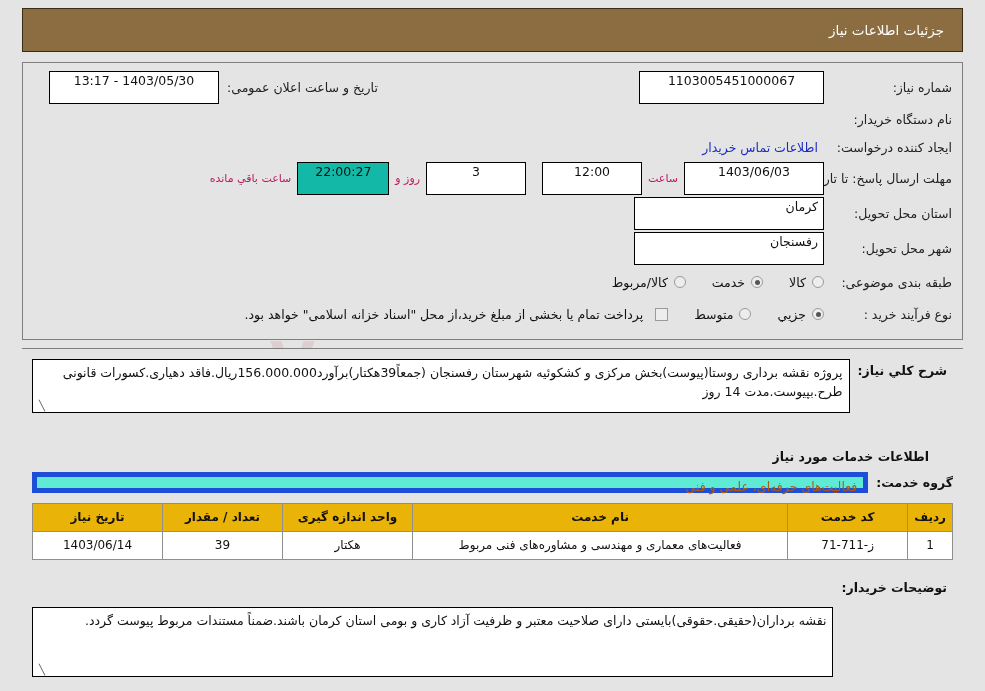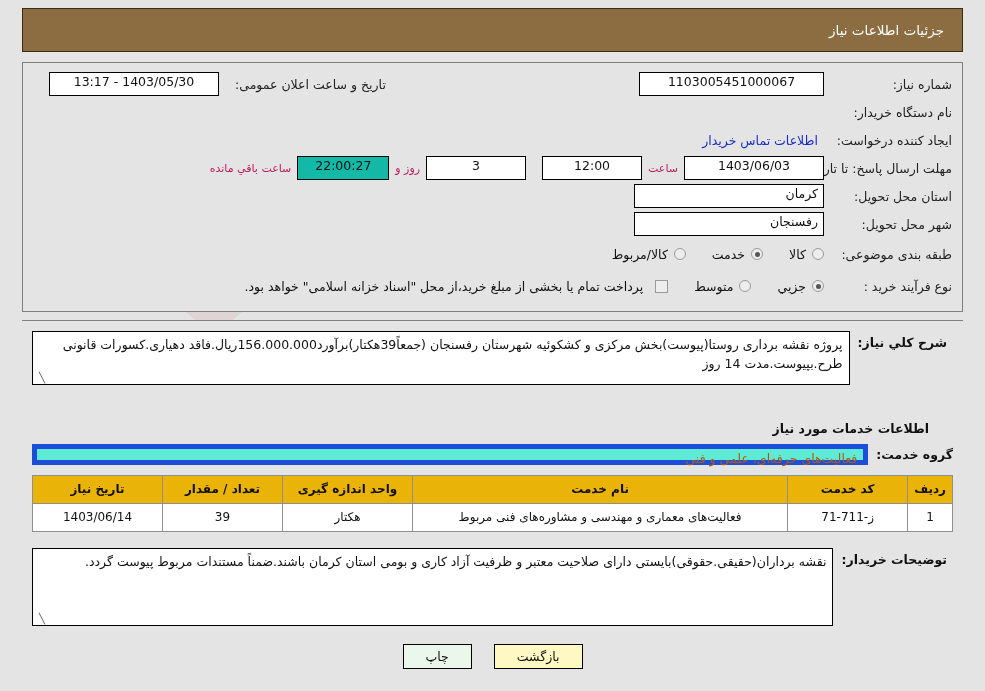--- a/index.html
+++ b/index.html
@@ -103,28 +103,28 @@
     display: flex;
     align-items: center;
     min-height: 26px;
     margin-bottom: 2px;
   }
   .flabel {
     font-size: 12.5px;
     color: #222;
     text-align: right;
     white-space: nowrap;
-    padding-left: 16px;
+    padding-left: 8px;
   }
   .lbl-w { width: 128px; flex: 0 0 128px; }
 
   .fin {
     border: 1px solid #000;
     background: #ffffff;
-    height: 24px;
+    height: 33px;
     line-height: 18px;
     font-size: 12.5px;
     color: #111;
     padding: 0 5px;
     text-align: center;
     font-family: "DejaVu Sans", "Liberation Sans", sans-serif;
     overflow: hidden;
     white-space: nowrap;
   }
   .fin.rt { text-align: right; }
@@ -455,21 +455,21 @@
           <td class="num">39</td>
           <td class="date">1403/06/14</td>
         </tr>
       </tbody>
     </table>
   </div>
 
   <div class="panel flat" style="margin-top:6px;">
     <div class="labelled-box">
       <span class="lb-title">توضیحات خریدار:</span>
-      <div class="tbox" style="flex:1 1 auto;height:78px;">
+      <div class="tbox" style="flex:1 1 auto;height:70px;margin-top:31px;">
         <span>نقشه برداران(حقیقی.حقوقی)بایستی دارای صلاحیت معتبر و ظرفیت آزاد کاری و بومی استان کرمان باشند.ضمناً مستندات مربوط پیوست گردد.</span>
         <span class="grip"></span>
       </div>
     </div>
   </div>
 
   <div class="btnbar">
     <button class="btn btn-back">بازگشت</button>
     <button class="btn btn-print">چاپ</button>
   </div>

